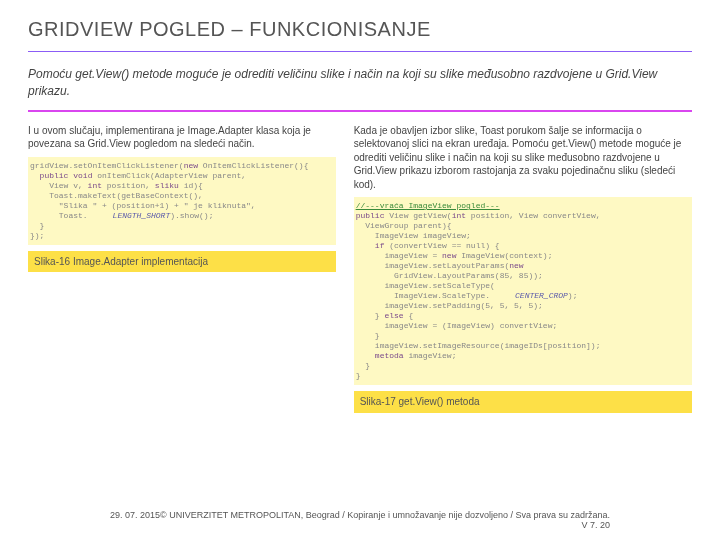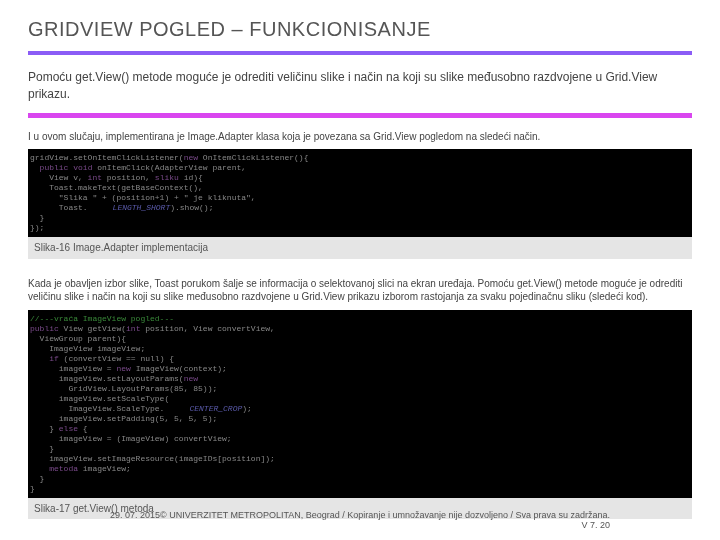--- a/index.html
+++ b/index.html
@@ -13,59 +13,60 @@
     overflow: hidden;
   }
   .slide {
     padding: 18px 28px 0 28px;
   }
   h1 {
     font-size: 20px;
     font-weight: 400;
     color: #555;
     letter-spacing: 0.5px;
-    border-bottom: 4px solid #8b5cf6;
+    border-bottom: 1px solid #8b5cf6;
     padding-bottom: 10px;
     margin-bottom: 14px;
   }
   .intro {
     font-size: 12px;
+    font-style: italic;
     color: #444;
     line-height: 1.4;
-    border-bottom: 5px solid #d946ef;
+    border-bottom: 2px solid #d946ef;
     padding-bottom: 10px;
     margin-bottom: 12px;
   }
   .cols {
     display: flex;
     gap: 18px;
-    flex-direction: column;
   }
   .col {
     flex: 1;
     font-size: 10px;
     line-height: 1.35;
     color: #444;
   }
   .col-r { flex: 1.1; }
   .code {
     margin-top: 6px;
-    background: #000000;
+    background: #fef9c3;
     font-family: "Courier New", monospace;
     font-size: 8px;
     line-height: 1.25;
     color: #888;
     white-space: pre;
     padding: 4px 2px;
   }
   .kw { color: #7a4a8a; }
-  .cm { color: #3a8a3a; }
+  .cm { color: #3a8a3a; text-decoration: underline; }
   .const { color: #5a5aaa; font-style: italic; margin-left: 25px; }
   .caption {
-    background: #e5e5e5;
+    margin-top: 6px;
+    background: #fde047;
     font-size: 10px;
     color: #555;
     padding: 4px 6px;
   }
   .footer {
     position: absolute;
     left: 0; right: 0; bottom: 10px;
     font-size: 9px;
     color: #555;
     display: flex;

